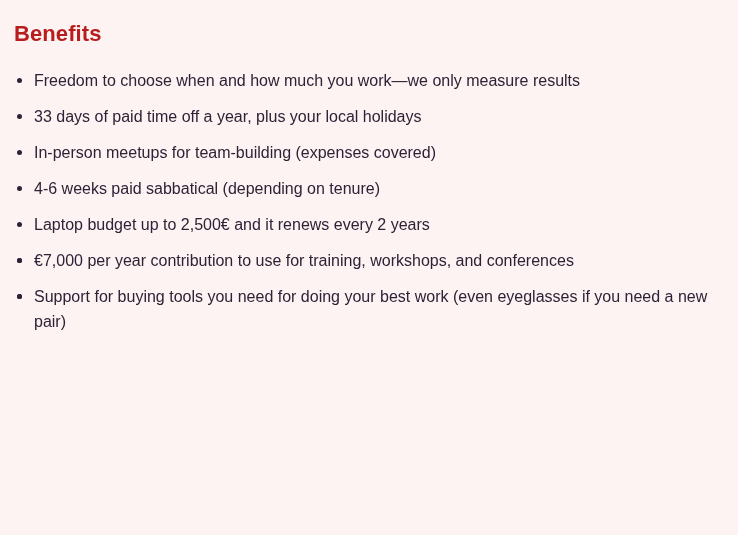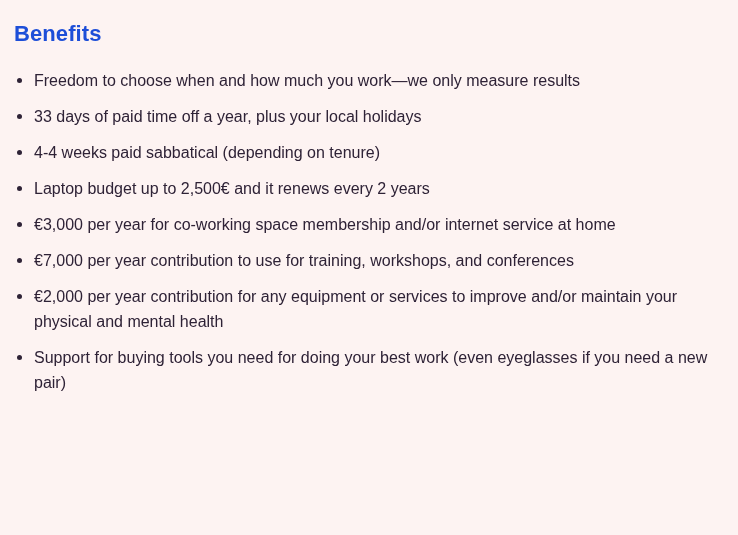--- a/index.html
+++ b/index.html
@@ -14,21 +14,21 @@
       font-family: "Liberation Sans", sans-serif;
       color: #2e2236;
     }
     .section {
       padding: 18px 14px 0 14px;
     }
     h2 {
       margin: 0;
       font-size: 22px;
       font-weight: bold;
-      color: #1d4ed8;
+      color: #b91c1c;
       line-height: 32px;
       letter-spacing: 0.1px;
     }
     ul {
       list-style: none;
       margin: 18px 0 0 0;
       padding: 0;
     }
     li {
       position: relative;
@@ -50,20 +50,21 @@
     }
   </style>
 </head>
 <body>
 
 <div class="section">
   <h2>Benefits</h2>
   <ul>
     <li><span class="bullet"></span><span>Freedom to choose when and how much you work—we only measure results</span></li>
     <li><span class="bullet"></span><span>33 days of paid time off a year, plus your local holidays</span></li>
-    <li><span class="bullet"></span><span>4-4 weeks paid sabbatical (depending on tenure)</span></li>
+    <li><span class="bullet"></span><span>In-person meetups for team-building (expenses covered)</span></li>
+    <li><span class="bullet"></span><span>4-6 weeks paid sabbatical (depending on tenure)</span></li>
     <li><span class="bullet"></span><span>Laptop budget up to 2,500€ and it renews every 2 years</span></li>
-    <li><span class="bullet"></span><span>€3,000 per year for co-working space membership and/or internet service at home</span></li>
+    <li><span class="bullet"></span></li>
     <li><span class="bullet"></span><span>€7,000 per year contribution to use for training, workshops, and conferences</span></li>
-    <li><span class="bullet"></span><span>€2,000 per year contribution for any equipment or services to improve and/or maintain your physical and mental health</span></li>
+    <li><span class="bullet"></span></li>
     <li><span class="bullet"></span><span>Support for buying tools you need for doing your best work (even eyeglasses if you need a new pair)</span></li>
   </ul>
 </div>
 
 </body></html>

